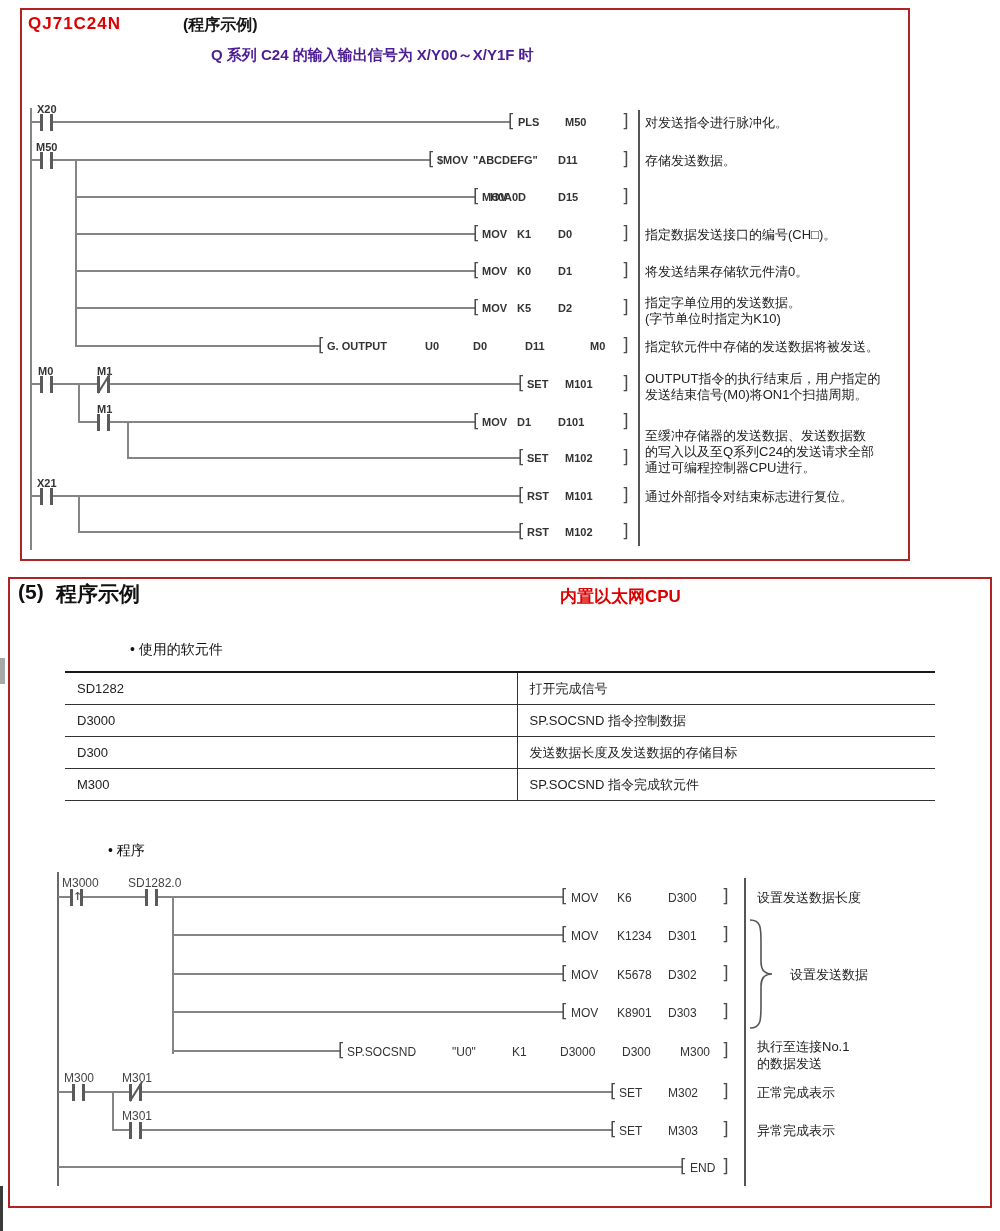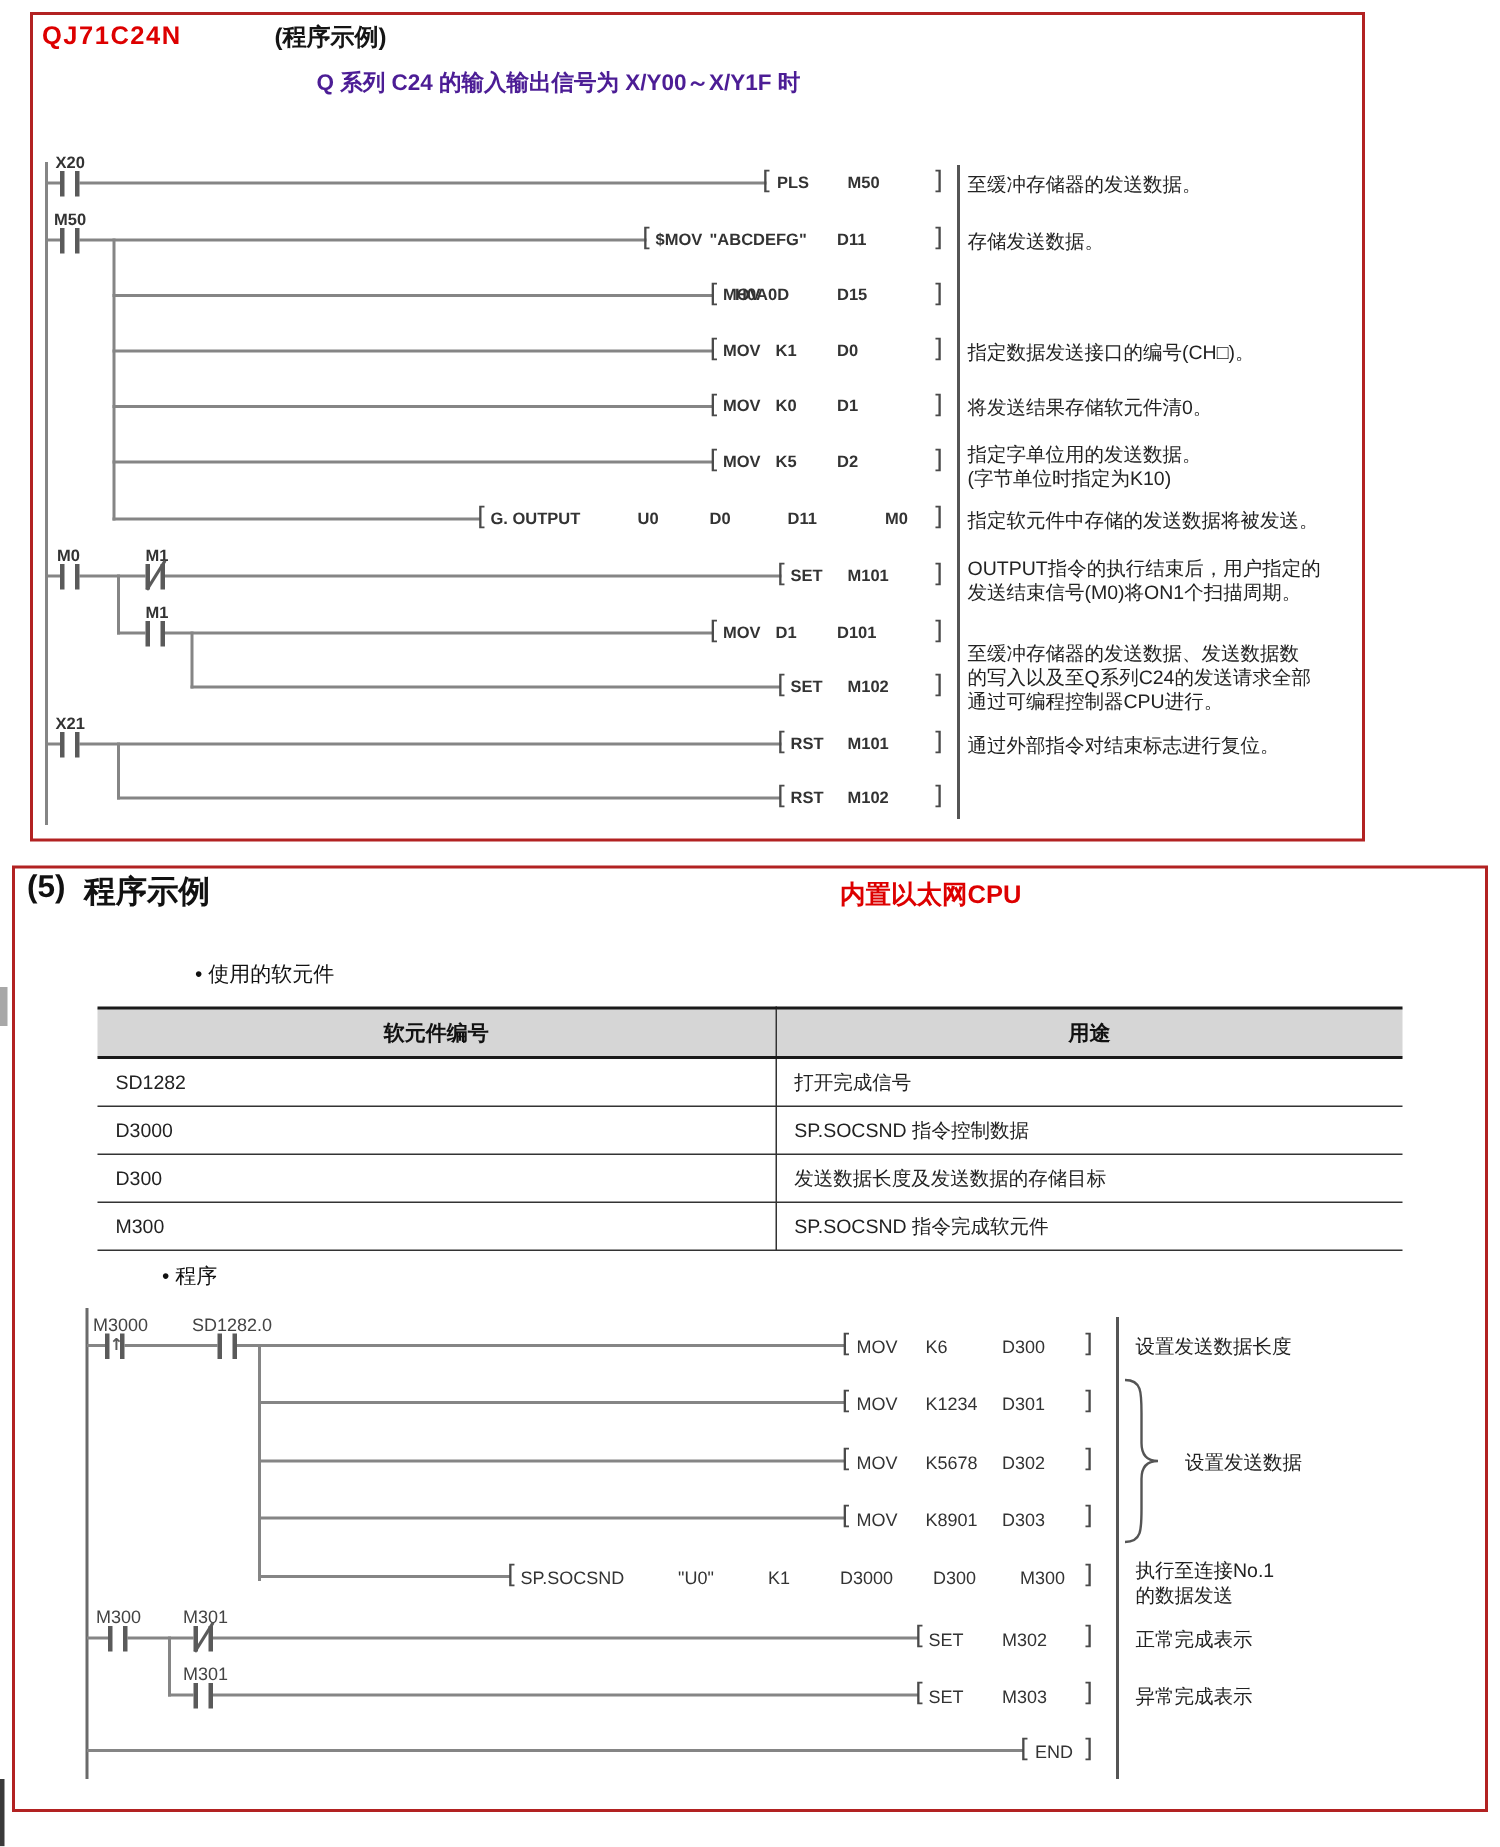--- a/index.html
+++ b/index.html
@@ -42,21 +42,21 @@
   <div class="vl" style="left:30px;top:108px;height:442px;"></div>
   <div class="vl" style="left:638px;top:110px;height:436px;background:#555;width:1.5px;"></div>
 
   <div class="hl" style="left:31px;top:121px;width:480px;"></div>
   <div class="lb1" style="left:37px;top:103px;">X20</div>
   <div class="ct" style="left:40px;top:114px;"></div>
   <span class="bk" style="left:508px;top:113px;">[</span>
   <span class="ins1" style="left:518px;top:116px;">PLS</span>
   <span class="ins1" style="left:565px;top:116px;">M50</span>
   <span class="bk" style="left:622px;top:113px;">]</span>
-  <div class="cm1" style="left:645px;top:114px;">至缓冲存储器的发送数据。</div>
+  <div class="cm1" style="left:645px;top:114px;">对发送指令进行脉冲化。</div>
 
   <div class="hl" style="left:31px;top:159px;width:400px;"></div>
   <div class="lb1" style="left:36px;top:141px;">M50</div>
   <div class="ct" style="left:40px;top:152px;"></div>
   <div class="vl" style="left:75px;top:159px;height:188px;"></div>
   <span class="bk" style="left:428px;top:151px;">[</span>
   <span class="ins1" style="left:437px;top:154px;">$MOV</span>
   <span class="ins1" style="left:473px;top:154px;">"ABCDEFG"</span>
   <span class="ins1" style="left:558px;top:154px;">D11</span>
   <span class="bk" style="left:622px;top:151px;">]</span>
@@ -158,24 +158,20 @@
   <div class="abs" style="left:56px;top:580px;font:700 21px 'Liberation Sans',sans-serif;color:#111;">程序示例</div>
   <div class="abs red" style="left:560px;top:585px;font:700 17px 'Liberation Sans',sans-serif;">内置以太网CPU</div>
   <div class="abs" style="left:88px;top:641px;font:400 14px 'Liberation Sans',sans-serif;color:#111;margin-left:42px;">•  使用的软元件</div>
 
   <table class="dev" style="left:65px;top:671px;width:870px;">
     <colgroup>
         <col style="width:452px">
         <col style="width:418px">
       </colgroup>
     <tbody>
-        <tr>
-      <th>软元件编号</th>
-      <th>用途</th>
-    </tr>
     <tr>
       <td>SD1282</td>
       <td>打开完成信号</td>
     </tr>
     <tr>
       <td>D3000</td>
       <td>SP.SOCSND 指令控制数据</td>
     </tr>
     <tr>
       <td>D300</td>

